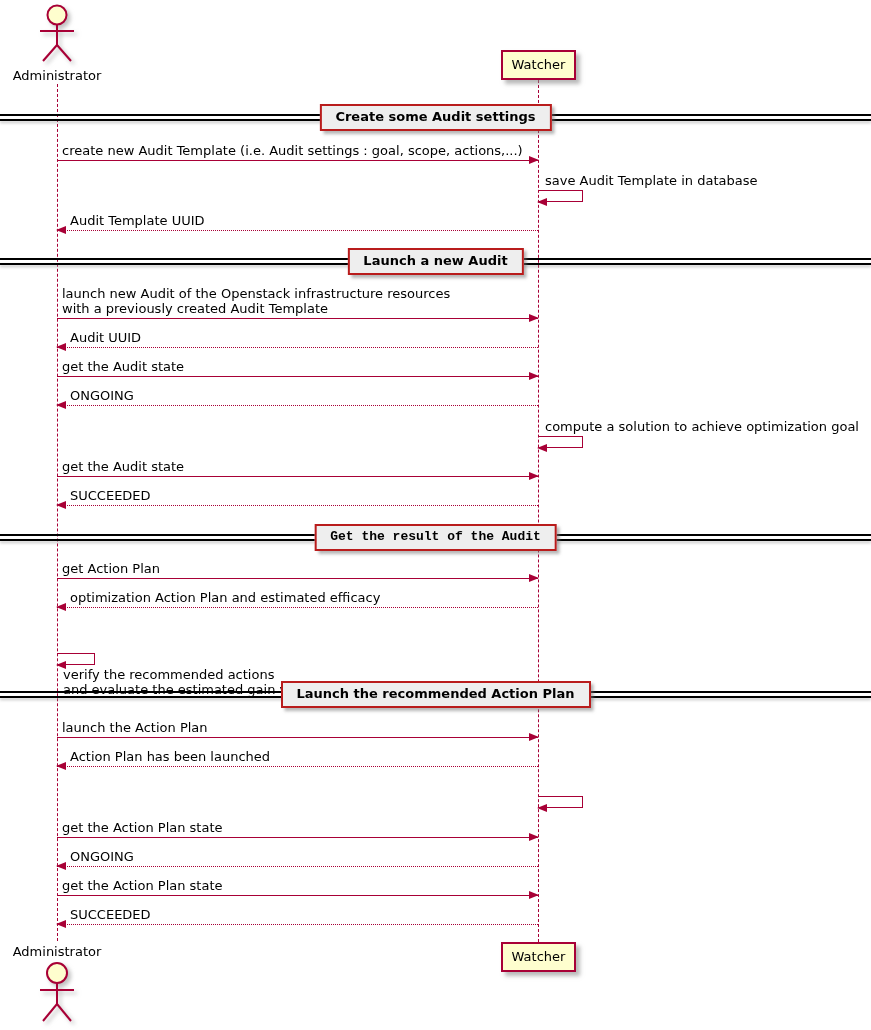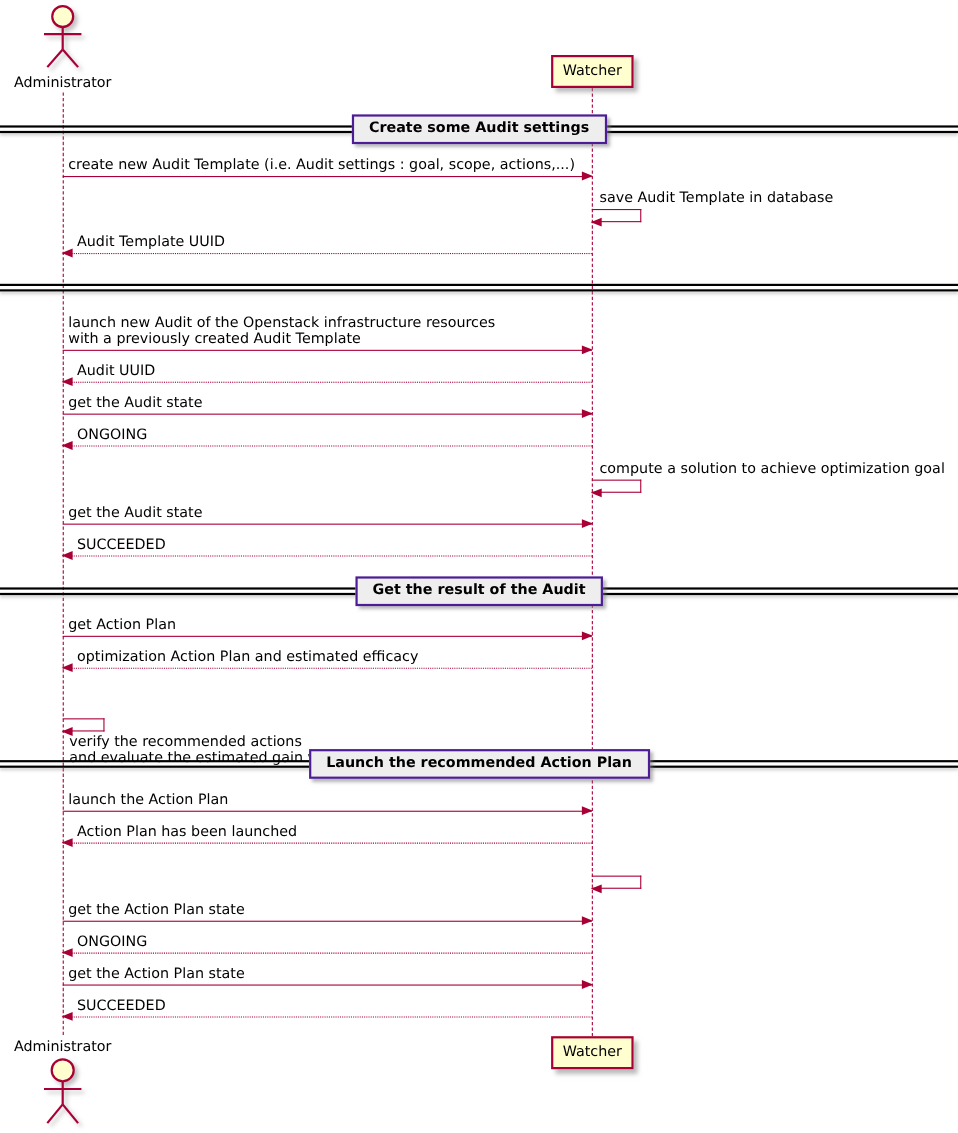--- a/index.html
+++ b/index.html
@@ -28,21 +28,21 @@
     text-align:center;line-height:25px;
     box-shadow:4px 4px 4px rgba(140,140,140,.6);z-index:3;
   }
   
   .divider{position:absolute;left:0;right:0;height:27px;z-index:2;}
   .dline{position:absolute;left:0;right:0;height:0;border-top:2px solid #000;}
   .dline.l1{top:10px;}
   .dline.l2{top:15px;box-shadow:0 2px 3px rgba(150,150,150,.6);}
   .dbox{
     position:absolute;top:0;left:50%;transform:translateX(-50%);
-    height:27px;box-sizing:border-box;border:2px solid #4c1d95;background:var(--divfill);
+    height:27px;box-sizing:border-box;border:2px solid #b91c1c;background:var(--divfill);
     font-weight:bold;line-height:22px;padding:0 14px;white-space:nowrap;
     box-shadow:3px 3px 3px rgba(120,120,120,.55);
   }
   
   .mt{position:absolute;line-height:15px;white-space:pre-line;z-index:2;}
   
   .arr{position:absolute;left:57px;width:481px;height:0;z-index:2;}
   .arr.solid{border-top:1px solid var(--crimson);}
   .arr.solid::after{
     content:"";position:absolute;right:-1px;top:-5px;width:0;height:0;
@@ -98,20 +98,21 @@
 
   <span class="mt" style="left:545px;top:173px;">save Audit Template in database</span>
   <div class="selfloop watcher" style="top:190px;"></div>
 
   <span class="mt" style="left:70px;top:213px;">Audit Template UUID</span>
   <div class="arr ret" style="top:230px;"></div>
 
   <div class="divider" style="top:248px;">
     <div class="dline l1"></div>
     <div class="dline l2"></div>
+    <div class="dbox">Launch a new Audit</div>
   </div>
 
   <span class="mt" style="left:62px;top:286px;">launch new Audit of the Openstack infrastructure resources
 with a previously created Audit Template</span>
   <div class="arr solid" style="top:318px;"></div>
 
   <span class="mt" style="left:70px;top:330px;">Audit UUID</span>
   <div class="arr ret" style="top:347px;"></div>
 
   <span class="mt" style="left:62px;top:359px;">get the Audit state</span>
@@ -122,21 +123,21 @@
 
   <span class="mt" style="left:545px;top:419px;">compute a solution to achieve optimization goal</span>
   <div class="selfloop watcher" style="top:436px;"></div>
 
   <span class="mt" style="left:62px;top:459px;">get the Audit state</span>
   <div class="arr solid" style="top:476px;"></div>
 
   <span class="mt" style="left:70px;top:488px;">SUCCEEDED</span>
   <div class="arr ret" style="top:505px;"></div>
 
-  <div class="divider" style="top:524px;">
+  <div class="divider" style="top:524px;font-family:Liberation Mono, monospace;">
     <div class="dline l1"></div>
     <div class="dline l2"></div>
     <div class="dbox">Get the result of the Audit</div>
   </div>
 
   <span class="mt" style="left:62px;top:561px;">get Action Plan</span>
   <div class="arr solid" style="top:578px;"></div>
 
   <span class="mt" style="left:70px;top:590px;">optimization Action Plan and estimated efficacy</span>
   <div class="arr ret" style="top:607px;"></div>

